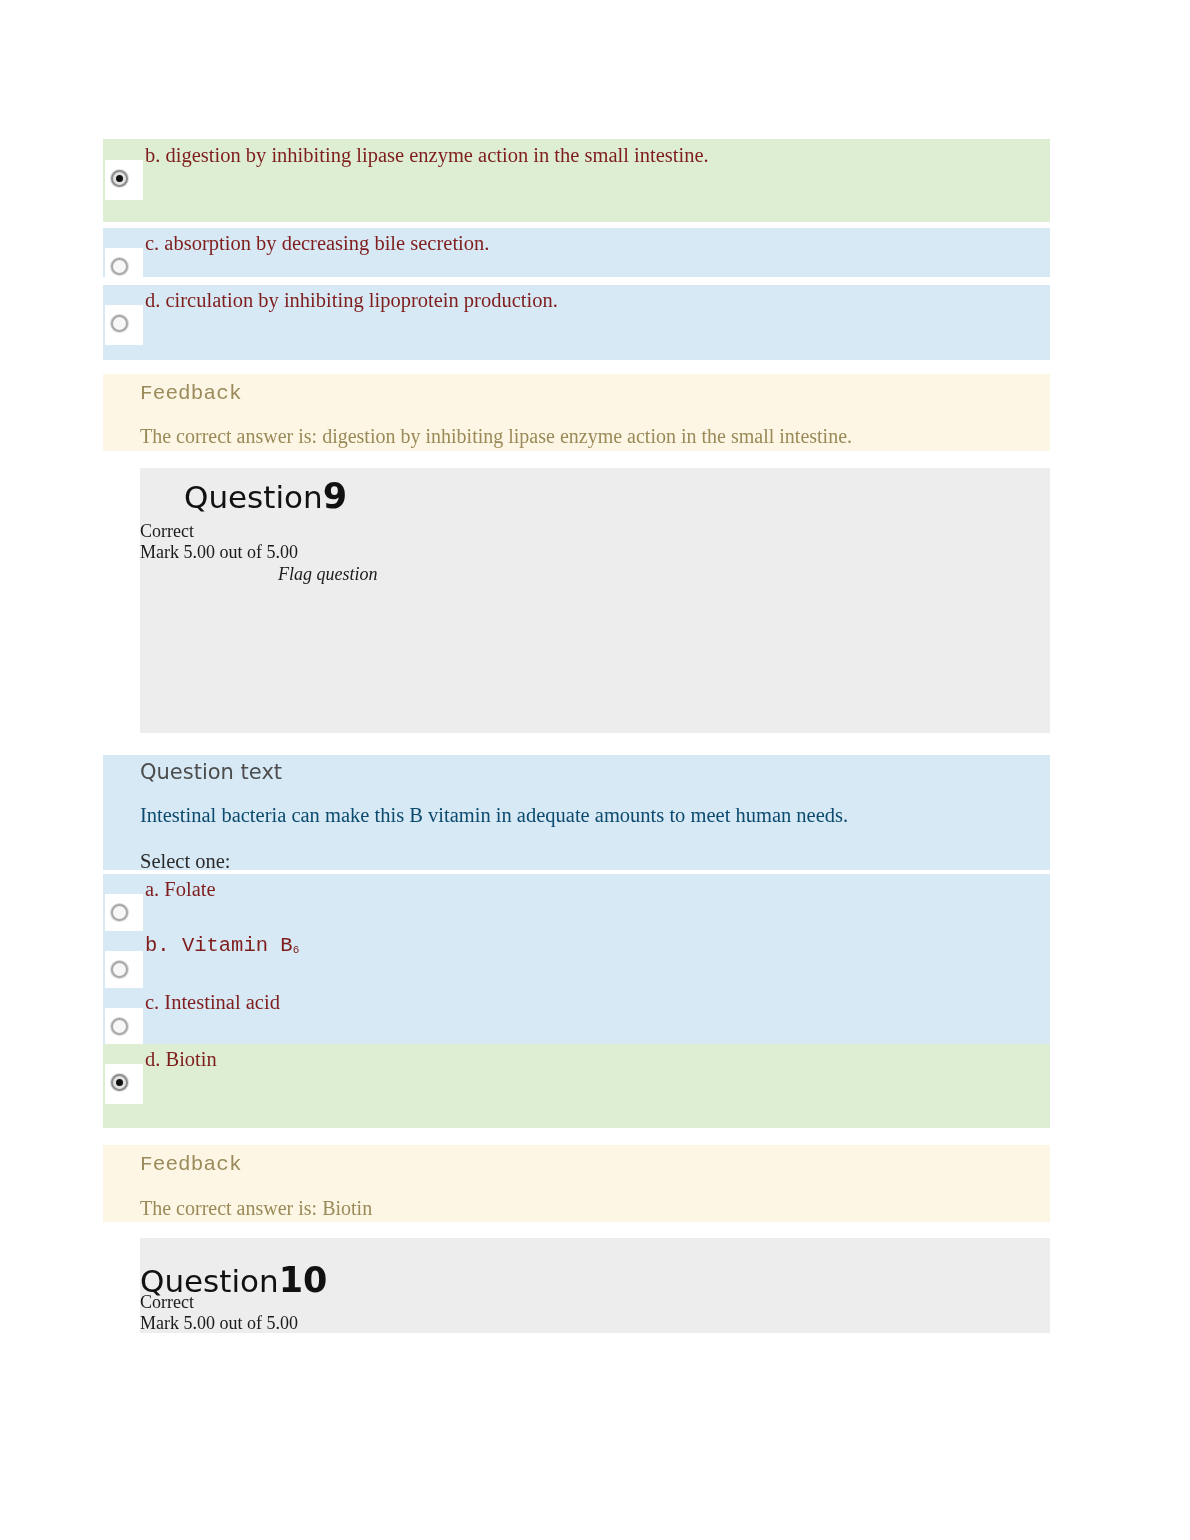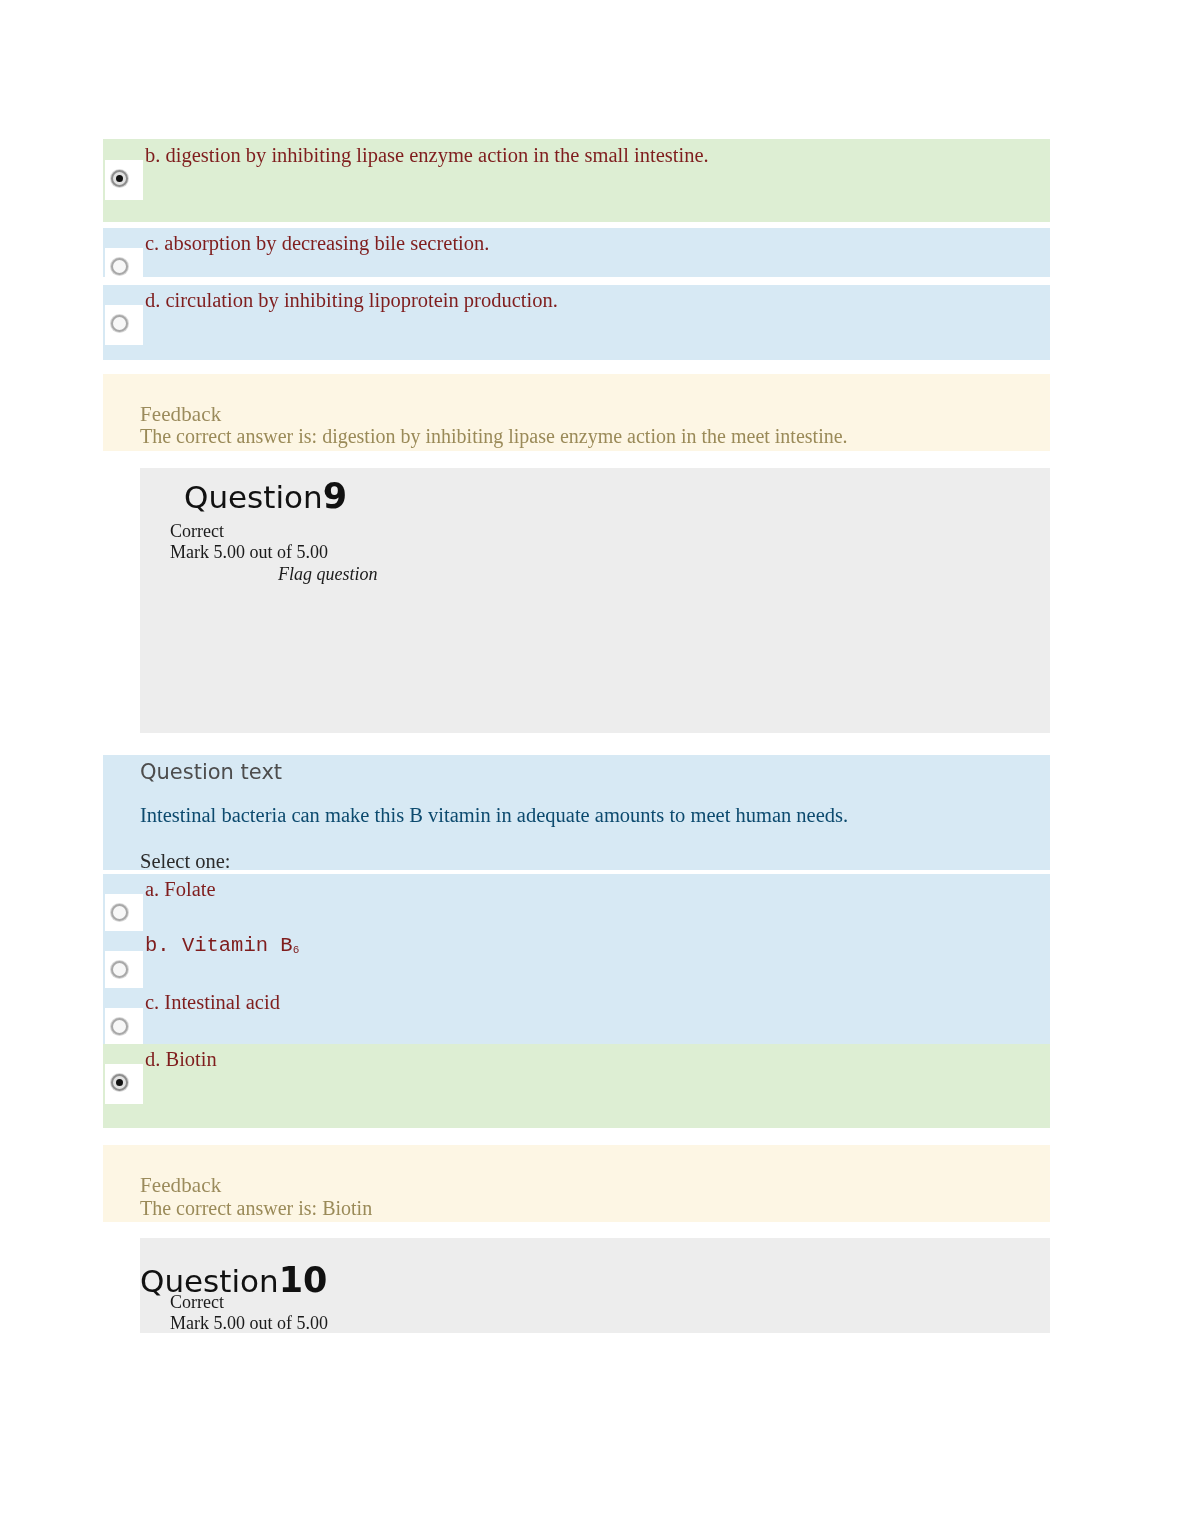--- a/index.html
+++ b/index.html
@@ -75,26 +75,25 @@
   
   .feedback-band {
     position: absolute;
     left: 103px;
     width: 947px;
     background: #fdf6e4;
   }
   .feedback-title {
     position: absolute;
     left: 140px;
-    font-family: Liberation Serif, serif;
+    font-family: Liberation Mono, monospace;
     font-size: 21px;
     color: #9b8b5c;
     letter-spacing: 0.1px;
     white-space: nowrap;
-    margin-top: 20px;
   }
   .feedback-body {
     position: absolute;
     left: 140px;
     font-size: 20px;
     color: #9a8a58;
     white-space: nowrap;
   }
 
   
@@ -117,21 +116,20 @@
     font-weight: bold;
     font-size: 35px;
   }
   .qmeta {
     position: absolute;
     left: 140px;
     font-size: 18px;
     line-height: 21px;
     color: #1a1a1a;
     white-space: nowrap;
-    padding-left: 30px;
   }
   .flag-q {
     position: absolute;
     font-size: 18px;
     color: #1a1a1a;
     white-space: nowrap;
   }
 
   
   .qtext-band {
@@ -176,21 +174,21 @@
 <div class="radio" style="left:111px; top:258px;"></div>
 <div class="opt-text" style="top:231px;">c. absorption by decreasing bile secretion.</div>
 
 <div class="opt-band opt-blue" style="top:285px; height:75px;"></div>
 <div class="radio-notch" style="top:305px; height:40px;"></div>
 <div class="radio" style="left:111px; top:315px;"></div>
 <div class="opt-text" style="top:288px;">d. circulation by inhibiting lipoprotein production.</div>
 
 <div class="feedback-band" style="top:374px; height:77px;"></div>
 <div class="feedback-title" style="top:382px;">Feedback</div>
-<div class="feedback-body" style="top:425px;">The correct answer is: digestion by inhibiting lipase enzyme action in the meet intestine.</div>
+<div class="feedback-body" style="top:425px;">The correct answer is: digestion by inhibiting lipase enzyme action in the small intestine.</div>
 
 <div class="qhead-band" style="top:468px; height:265px;"></div>
 <div class="qhead-title" style="top:478px;margin-left:44px;">
   <span>Question</span><span class="qnum">9</span>
 </div>
 <div class="qmeta" style="top:521px;">Correct</div>
 <div class="qmeta" style="top:542px;">Mark 5.00 out of 5.00</div>
 <div class="flag-q" style="left:278px; top:564px;font-style:italic;">Flag question</div>
 
 <div class="qtext-band" style="top:755px; height:115px;"></div>

